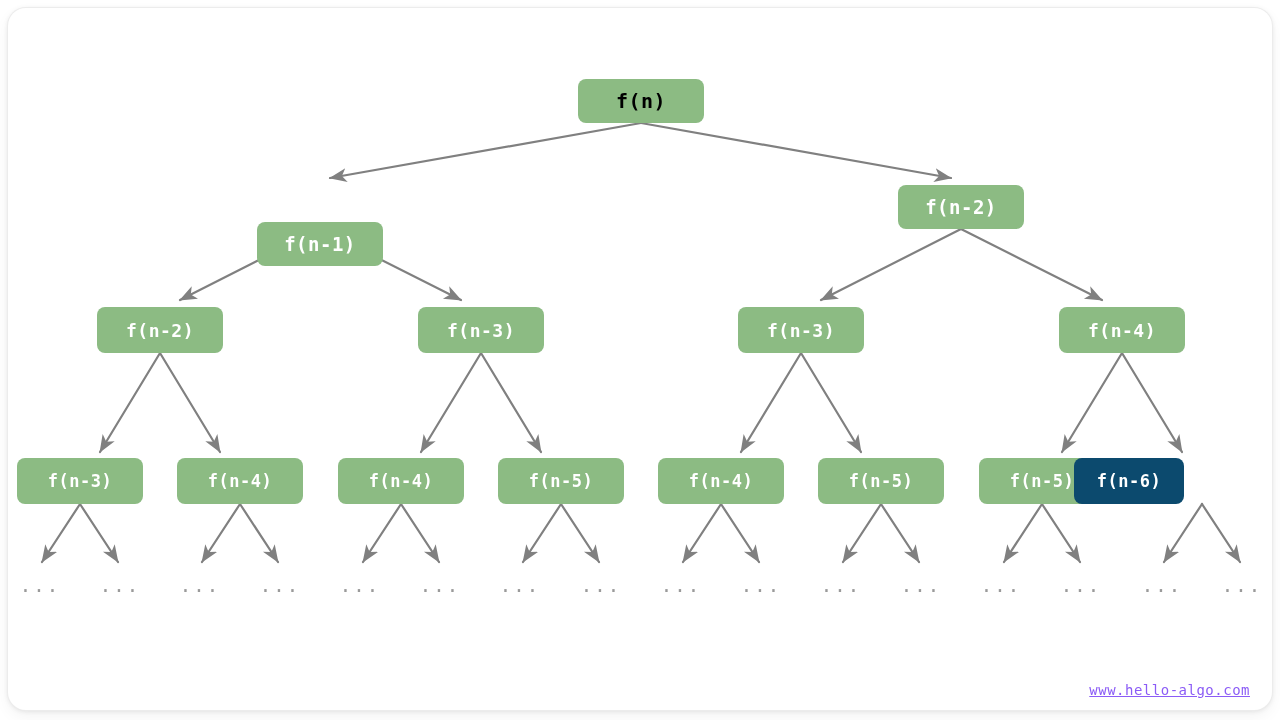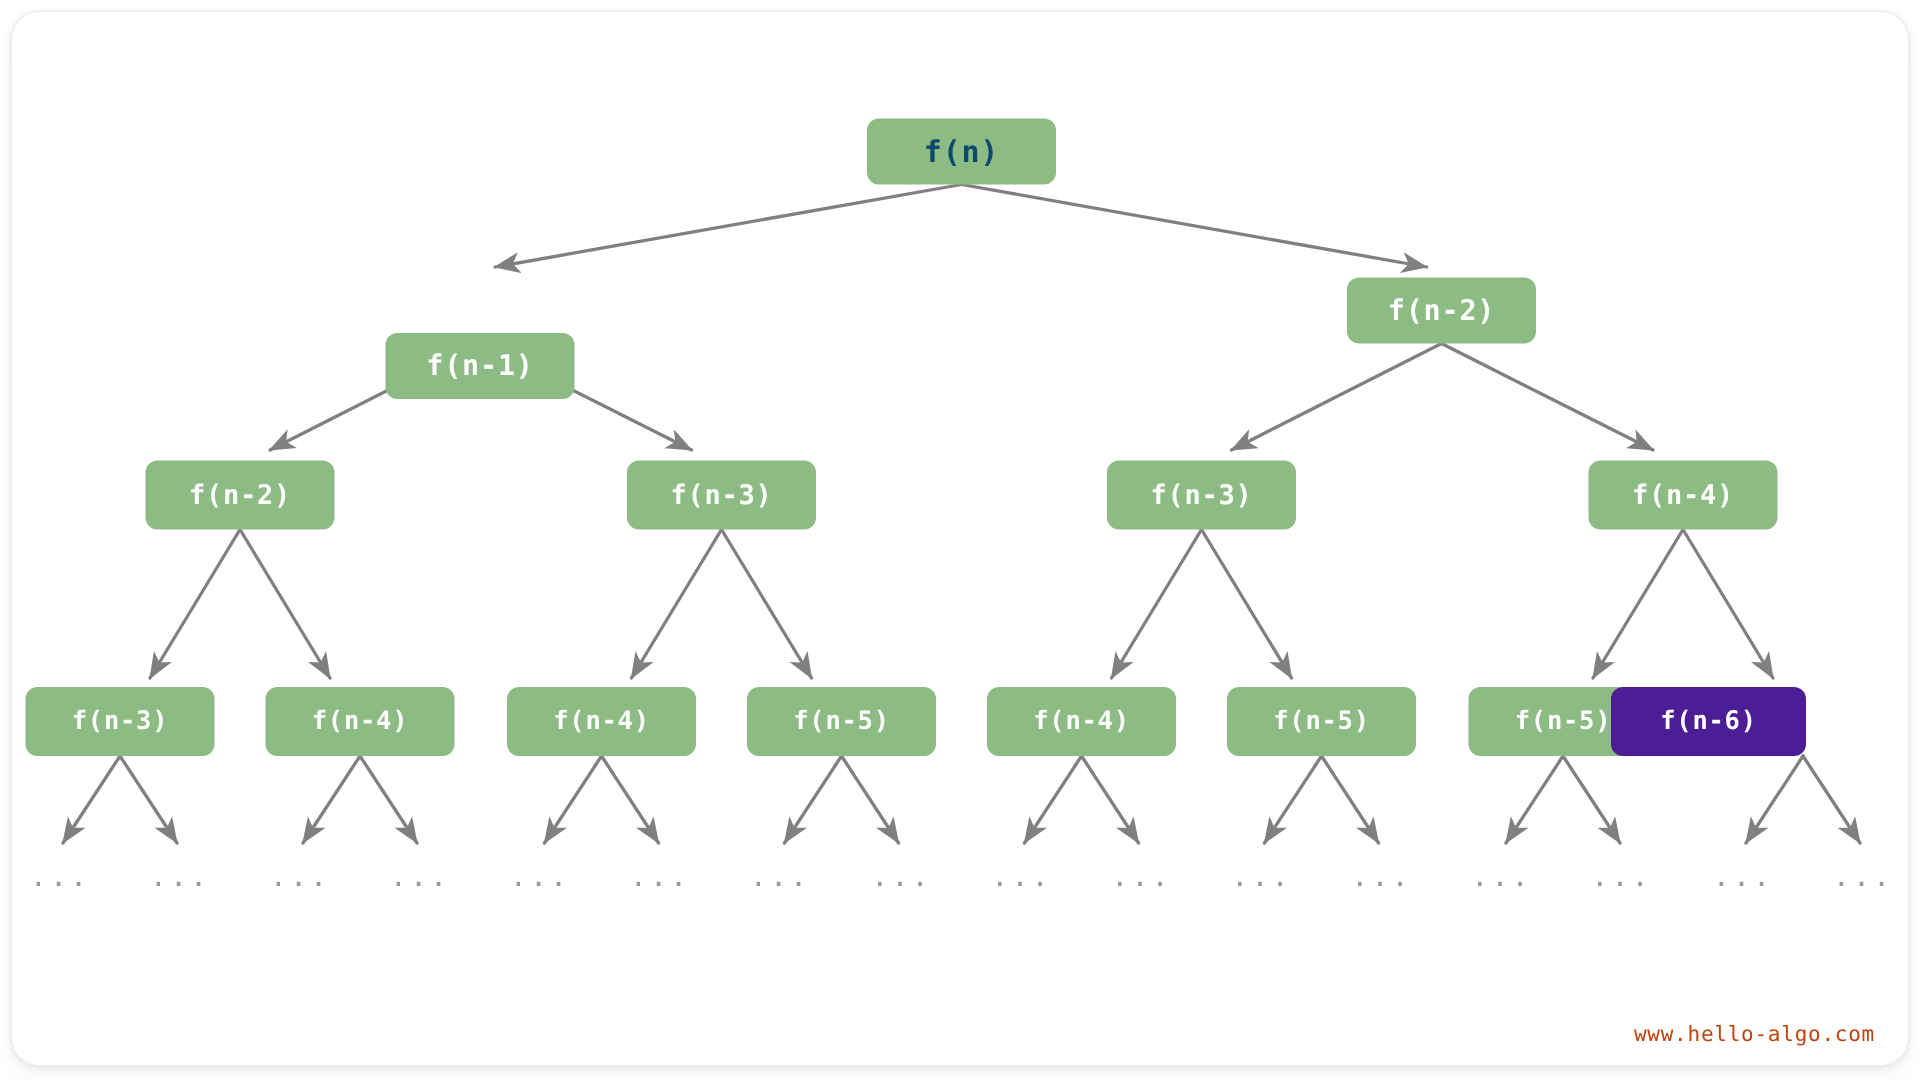--- a/index.html
+++ b/index.html
@@ -61,24 +61,25 @@
     font-size: 19px;
     letter-spacing: 2px;
     line-height: 1;
     transform: translate(-50%, -50%);
     white-space: nowrap;
   }
   .watermark {
     position: absolute;
     right: 30px;
     bottom: 22px;
-    color: #c2410c;
+    color: #8b5cf6;
     font-family: "DejaVu Sans Mono", "Liberation Mono", monospace;
     font-size: 14px;
     letter-spacing: 0.5px;
+    text-decoration: underline;
   }
 </style>
 </head>
 <body>
 
 <div id="canvas">
   <div class="card"></div>
 
   <svg class="edges" viewBox="0 0 1280 720">
     <defs>
@@ -114,35 +115,35 @@
         <line x1="881" y1="504" x2="843" y2="562" stroke="#808080" stroke-width="2.2" stroke-linecap="round" marker-end="url(#arrowhead)"></line>
         <line x1="881" y1="504" x2="919" y2="562" stroke="#808080" stroke-width="2.2" stroke-linecap="round" marker-end="url(#arrowhead)"></line>
         <line x1="1042" y1="504" x2="1004" y2="562" stroke="#808080" stroke-width="2.2" stroke-linecap="round" marker-end="url(#arrowhead)"></line>
         <line x1="1042" y1="504" x2="1080" y2="562" stroke="#808080" stroke-width="2.2" stroke-linecap="round" marker-end="url(#arrowhead)"></line>
         <line x1="1202" y1="504" x2="1164" y2="562" stroke="#808080" stroke-width="2.2" stroke-linecap="round" marker-end="url(#arrowhead)"></line>
         <line x1="1202" y1="504" x2="1240" y2="562" stroke="#808080" stroke-width="2.2" stroke-linecap="round" marker-end="url(#arrowhead)"></line>
       </g>
   </svg>
 
   <div id="node-layer">
-      <div class="node root" style="width: 126px; height: 44px; left: 578px; top: 79px; background: rgb(140, 187, 131); color: #0c4a6e;">f(n)</div>
+      <div class="node root" style="width: 126px; height: 44px; left: 578px; top: 79px; background: rgb(140, 187, 131); color: #000000;">f(n)</div>
       <div class="node lvl2" style="width: 126px; height: 44px; left: 257px; top: 185px; background: rgb(140, 187, 131); color: rgb(255, 255, 255); margin-top: 37px;">f(n-1)</div>
       <div class="node lvl2" style="width: 126px; height: 44px; left: 898px; top: 185px; background: rgb(140, 187, 131); color: rgb(255, 255, 255);">f(n-2)</div>
       <div class="node lvl3" style="width: 126px; height: 46px; left: 97px; top: 307px; background: rgb(140, 187, 131); color: rgb(255, 255, 255);">f(n-2)</div>
       <div class="node lvl3" style="width: 126px; height: 46px; left: 418px; top: 307px; background: rgb(140, 187, 131); color: rgb(255, 255, 255);">f(n-3)</div>
       <div class="node lvl3" style="width: 126px; height: 46px; left: 738px; top: 307px; background: rgb(140, 187, 131); color: rgb(255, 255, 255);">f(n-3)</div>
       <div class="node lvl3" style="width: 126px; height: 46px; left: 1059px; top: 307px; background: rgb(140, 187, 131); color: rgb(255, 255, 255);">f(n-4)</div>
       <div class="node lvl4" style="width: 126px; height: 46px; left: 17px; top: 458px; background: rgb(140, 187, 131); color: rgb(255, 255, 255);">f(n-3)</div>
       <div class="node lvl4" style="width: 126px; height: 46px; left: 177px; top: 458px; background: rgb(140, 187, 131); color: rgb(255, 255, 255);">f(n-4)</div>
       <div class="node lvl4" style="width: 126px; height: 46px; left: 338px; top: 458px; background: rgb(140, 187, 131); color: rgb(255, 255, 255);">f(n-4)</div>
       <div class="node lvl4" style="width: 126px; height: 46px; left: 498px; top: 458px; background: rgb(140, 187, 131); color: rgb(255, 255, 255);">f(n-5)</div>
       <div class="node lvl4" style="width: 126px; height: 46px; left: 658px; top: 458px; background: rgb(140, 187, 131); color: rgb(255, 255, 255);">f(n-4)</div>
       <div class="node lvl4" style="width: 126px; height: 46px; left: 818px; top: 458px; background: rgb(140, 187, 131); color: rgb(255, 255, 255);">f(n-5)</div>
       <div class="node lvl4" style="width: 126px; height: 46px; left: 979px; top: 458px; background: rgb(140, 187, 131); color: rgb(255, 255, 255);">f(n-5)</div>
-      <div class="node lvl4" style="width: 130px; height: 46px; left: 1074px; top: 458px; background: #4c1d95; color: rgb(255, 255, 255);">f(n-6)</div>
+      <div class="node lvl4" style="width: 110px; height: 46px; left: 1074px; top: 458px; background: #0c4a6e; color: rgb(255, 255, 255);">f(n-6)</div>
     </div>
   <div id="ellipsis-layer">
       <div class="ellipsis" style="left: 40px; top: 585px; color: rgb(154, 154, 154);">...</div>
       <div class="ellipsis" style="left: 120px; top: 585px; color: rgb(154, 154, 154);">...</div>
       <div class="ellipsis" style="left: 200px; top: 585px; color: rgb(154, 154, 154);">...</div>
       <div class="ellipsis" style="left: 280px; top: 585px; color: rgb(154, 154, 154);">...</div>
       <div class="ellipsis" style="left: 360px; top: 585px; color: rgb(154, 154, 154);">...</div>
       <div class="ellipsis" style="left: 440px; top: 585px; color: rgb(154, 154, 154);">...</div>
       <div class="ellipsis" style="left: 520px; top: 585px; color: rgb(154, 154, 154);">...</div>
       <div class="ellipsis" style="left: 601px; top: 585px; color: rgb(154, 154, 154);">...</div>

